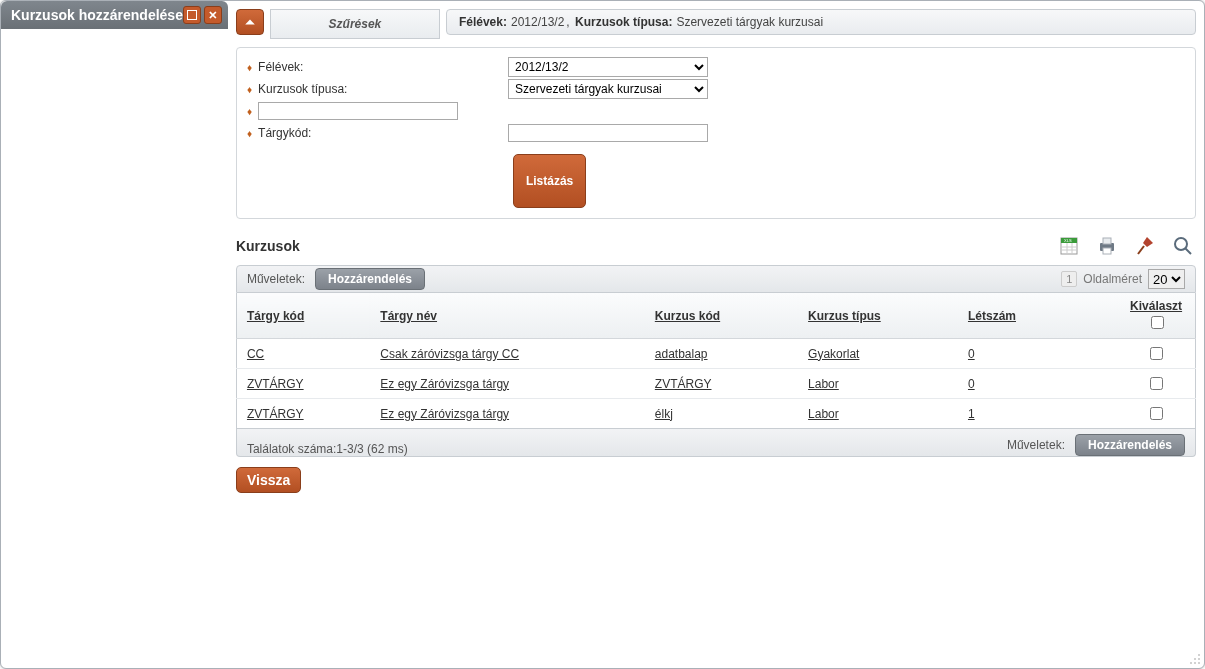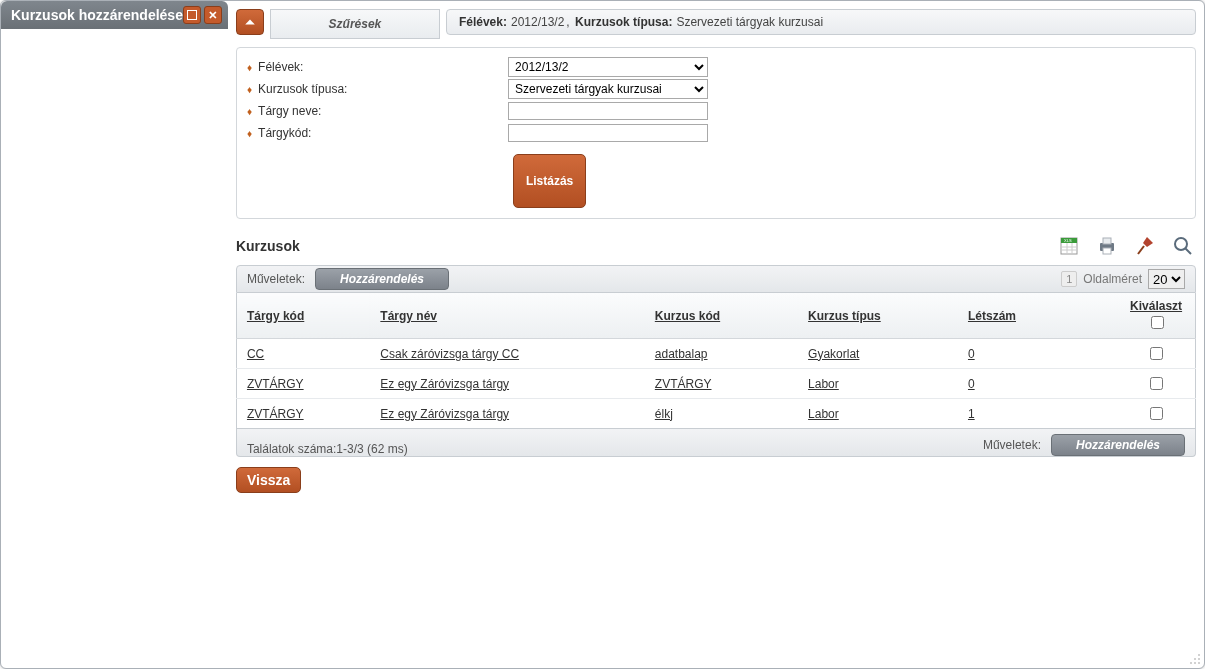--- a/index.html
+++ b/index.html
@@ -165,29 +165,28 @@
     border-radius:4px 4px 0 0;
     background: linear-gradient(to bottom,#f2f3f5,#e4e7ea);
     display:flex;
     align-items:center;
     justify-content:space-between;
     padding: 0 10px;
   }
   .ops-left { display:flex; align-items:center; gap:10px; }
   .ops-label { color:#555; }
   .btn-grey {
-    padding: 3px 24px;
+    padding: 3px 12px;
     background: linear-gradient(to bottom,#9ba1a8,#7c828a);
     border:1px solid #6a7076;
     border-radius:4px;
     color:#fff;
     font-weight:bold;
     font-size:12px;
     cursor:pointer;
-    font-style:italic;
   }
   .ops-right { display:flex; align-items:center; gap:6px; color:#777; }
   .ops-right select { height:20px; border:1px solid #a9a9a9; font-size:13px; }
   .page-num {
     display:inline-block; width:16px; height:16px; text-align:center;
     background:#eee; border:1px solid #ccc; border-radius:2px;
     font-size:11px; line-height:14px; color:#888;
   }
 
   
@@ -300,21 +299,20 @@
       </div>
       <div class="form-row">
         <span class="bullet">♦</span>
         <label>Kurzusok típusa:</label>
         <select>
           <option>Szervezeti tárgyak kurzusai</option>
         </select>
       </div>
       <div class="form-row">
         <span class="bullet">♦</span>
-        <label>Tárgy neve:</label>
         <input type="text" value="" style="">
       </div>
       <div class="form-row">
         <span class="bullet">♦</span>
         <label>Tárgykód:</label>
         <input type="text" value="" style="">
       </div>
       <button class="btn-orange">Listázás</button>
     </div>
 

